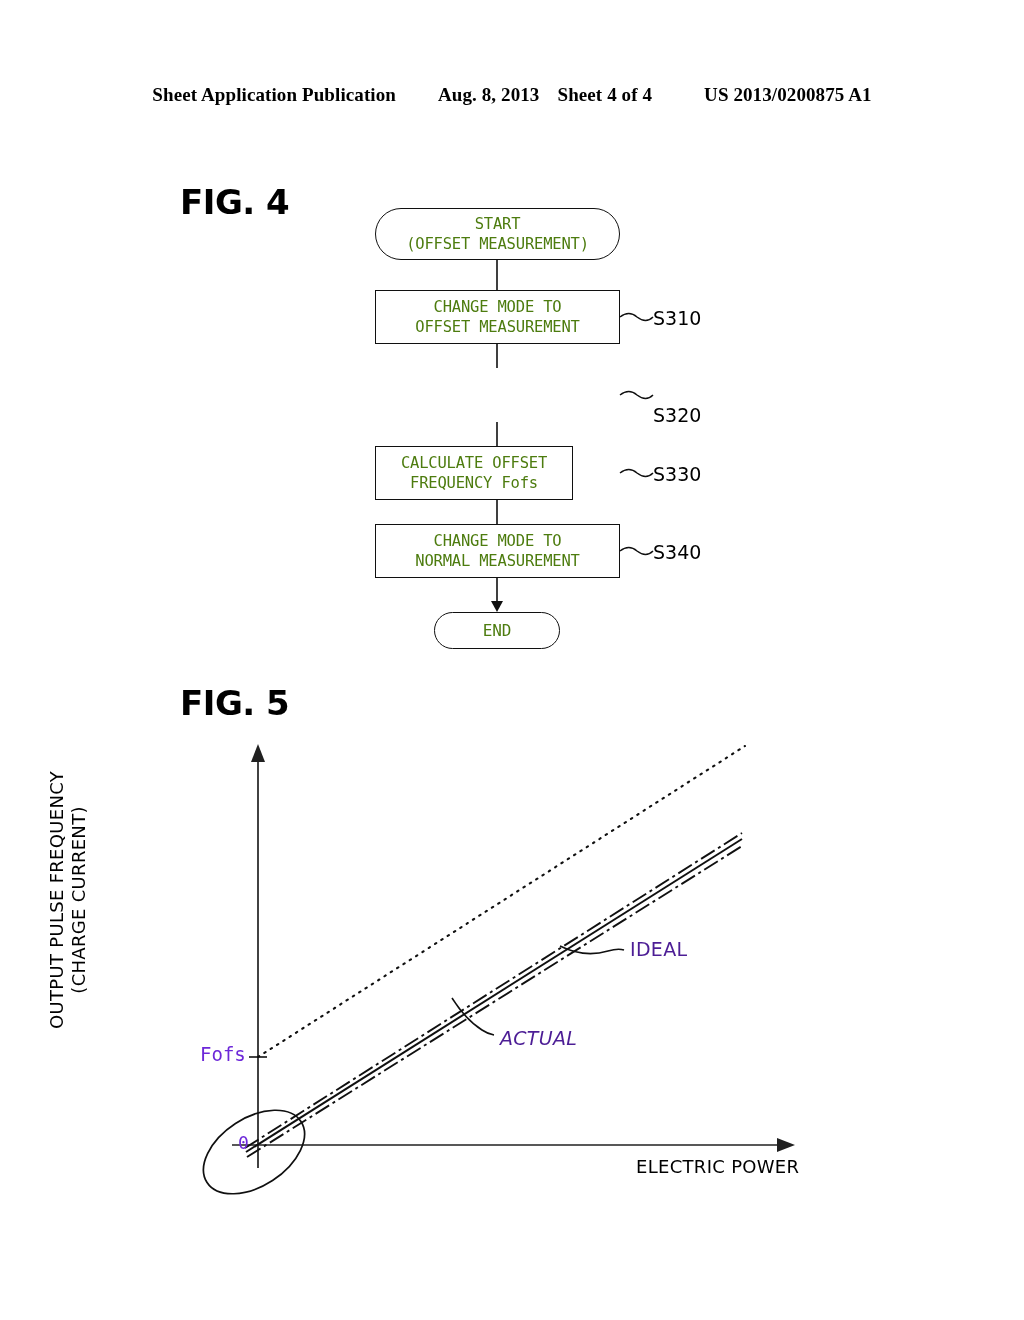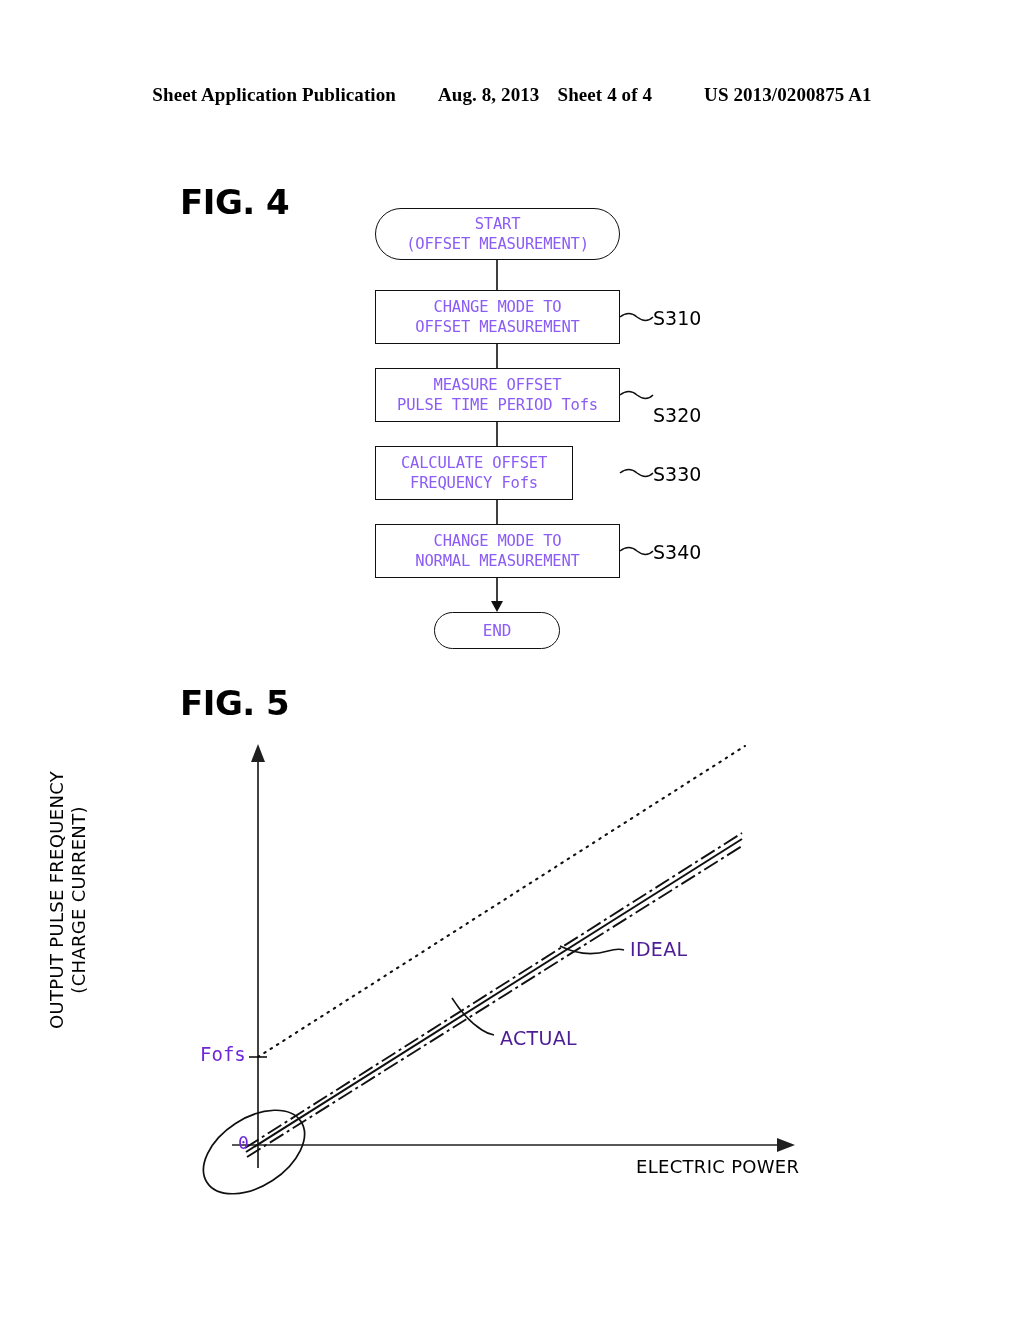--- a/index.html
+++ b/index.html
@@ -61,21 +61,21 @@
     background: #ffffff;
     display: flex;
     flex-direction: column;
     justify-content: center;
     align-items: center;
     font-family: "DejaVu Sans Mono", monospace;
     font-size: 15.5px;
     line-height: 1.32;
     letter-spacing: -0.2px;
     text-align: center;
-    color: #8b5cf6;
+    color: #4d7c0f;
   }
   .fc-node.terminal { border-radius: 28px; }
   .fc-line1, .fc-line2 { display: block; white-space: nowrap; }
 
   #node-start  { left: 375px; top: 208px; width: 245px; height: 52px; }
   #node-s310   { left: 375px; top: 290px; width: 245px; height: 54px; }
   #node-s320   { left: 375px; top: 368px; width: 245px; height: 54px; }
   #node-s330   { left: 375px; top: 446px; width: 198px; height: 54px; }
   #node-s340   { left: 375px; top: 524px; width: 245px; height: 54px; }
   #node-end    { left: 434px; top: 612px; width: 126px; height: 37px; font-size: 16px; justify-content: center;}
@@ -127,21 +127,21 @@
   #origin-label { left: 238px; top: 432px; font-size: 18px; }
 
   .series-label {
     position: absolute;
     font-family: "DejaVu Sans", sans-serif;
     font-size: 19px;
     letter-spacing: 0.3px;
     color: #4c1d95;
   }
   #label-ideal  { left: 630px; top: 238px; }
-  #label-actual { left: 500px; top: 327px; }
+  #label-actual { left: 500px; top: 327px; font-style: italic; }
 </style>
 </head>
 <body>
 
 <div id="page-header">
   <span class="hdr-seg">Sheet Application Publication</span>
   <span class="gap-lg"></span>
   <span class="hdr-seg">Aug. 8, 2013</span>
   <span class="gap-md"></span>
   <span class="hdr-seg">Sheet 4 of 4</span>
@@ -171,24 +171,20 @@
   <div class="fc-node terminal" id="node-start">
     <span class="fc-line1">START</span>
     <span class="fc-line2">(OFFSET MEASUREMENT)</span>
   </div>
 
   <div class="fc-node" id="node-s310">
     <span class="fc-line1">CHANGE MODE TO</span>
     <span class="fc-line2">OFFSET MEASUREMENT</span>
   </div>
 
-  <div class="fc-node" id="node-s320">
-    <span class="fc-line1">MEASURE OFFSET</span>
-    <span class="fc-line2">PULSE TIME PERIOD Tofs</span>
-  </div>
 
   <div class="fc-node" id="node-s330">
     <span class="fc-line1">CALCULATE OFFSET</span>
     <span class="fc-line2">FREQUENCY Fofs</span>
   </div>
 
   <div class="fc-node" id="node-s340">
     <span class="fc-line1">CHANGE MODE TO</span>
     <span class="fc-line2">NORMAL MEASUREMENT</span>
   </div>

